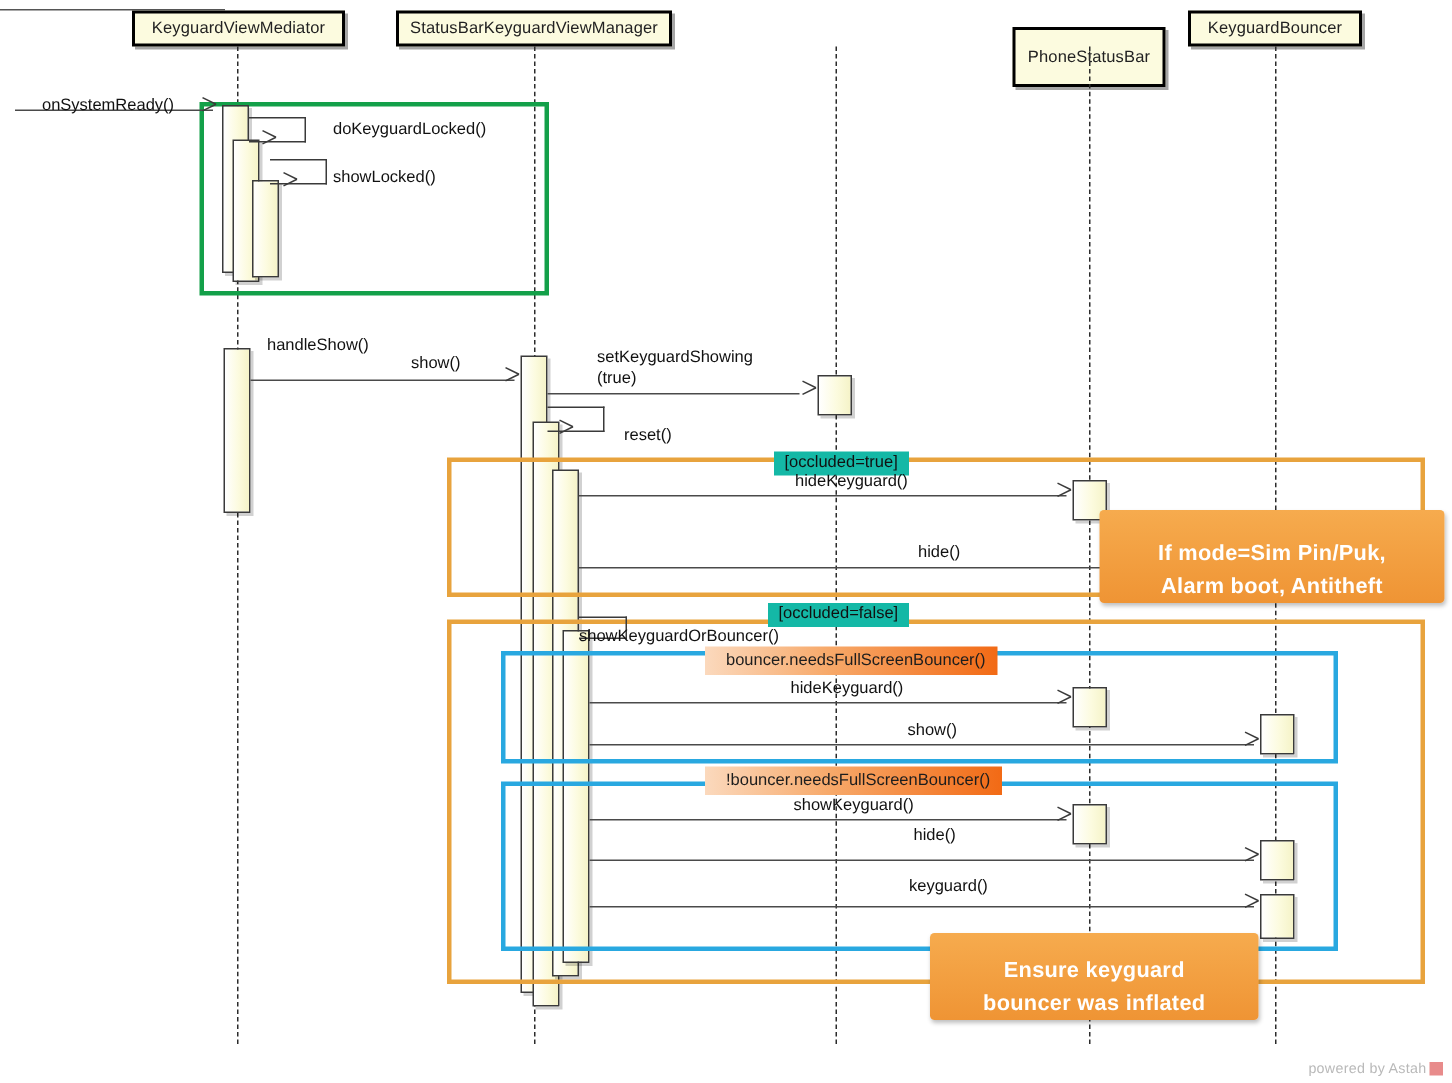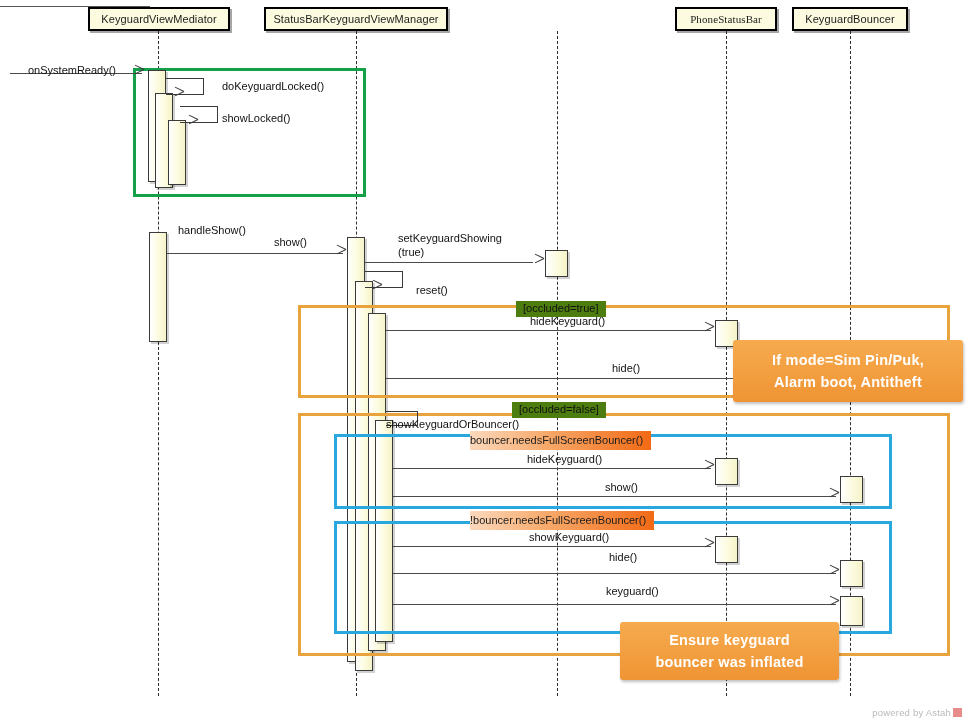--- a/index.html
+++ b/index.html
@@ -65,39 +65,39 @@
   
   .frag{
     position:absolute;box-sizing:border-box;
     border:3px solid #e8a33d;background:transparent;
   }
   .frag-blue{border:3px solid #29a8e0;}
   .frag-green{border:3px solid #13a049;}
 
   .guard{
     position:absolute;box-sizing:border-box;
-    background:#4d7c0f;color:#111;font-size:11px;
+    background:#14b8a6;color:#111;font-size:11px;
     padding:1px 7px 2px 7px;white-space:nowrap;line-height:13px;
   }
   .guard-orange{
     position:absolute;box-sizing:border-box;
     background:linear-gradient(to right,#fbd9bd 0%,#f7a96a 42%,#f26a15 100%);
-    color:#1d1d1d;font-size:11px;padding:2px 8px 3px 0;white-space:nowrap;
+    color:#1d1d1d;font-size:11px;padding:2px 8px 3px 14px;white-space:nowrap;
     line-height:14px;
   }
 
   
   .note{
     position:absolute;box-sizing:border-box;
     background:linear-gradient(to bottom,#f5a council,#eb9233);
     background:linear-gradient(to bottom,#f6ab4e 0%,#ef9434 100%);
     border-radius:3px;
     color:#ffffff;font-weight:bold;font-size:14.5px;
     line-height:22px;text-align:center;
-    display:flex;flex-direction:column;align-items:center;justify-content:center;
+    display:flex;flex-direction:column;align-items:center;justify-content:flex-end;
     box-shadow:1px 2px 3px rgba(0,0,0,.25);
     letter-spacing:.2px;
   }
   .note .tail{
     position:absolute;width:0;height:0;
   }
 
   .watermark{
     position:absolute;right:6px;bottom:4px;
     font-size:9.5px;color:#b9b9b9;letter-spacing:.2px;
@@ -111,21 +111,21 @@
 <div id="canvas">
 
   <div class="frame-tab"></div>
 
   <div class="head" style="left:88px;top:7px;width:142px;height:24px;">
     <span>KeyguardViewMediator</span>
   </div>
   <div class="head" style="left:264px;top:7px;width:184px;height:24px;">
     <span>StatusBarKeyguardViewManager</span>
   </div>
-  <div class="head" style="left:675px;top:7px;width:102px;height:24px;font-family:Liberation Serif, serif;">
+  <div class="head" style="left:675px;top:18px;width:102px;height:40px;">
     <span>PhoneStatusBar</span>
   </div>
   <div class="head" style="left:792px;top:7px;width:116px;height:24px;">
     <span>KeyguardBouncer</span>
   </div>
 
   <div class="lifeline" style="left:158px;top:31px;height:665px;"></div>
   <div class="lifeline" style="left:356px;top:31px;height:665px;"></div>
   <div class="lifeline" style="left:557px;top:31px;height:665px;"></div>
   <div class="lifeline" style="left:726px;top:31px;height:665px;"></div>

